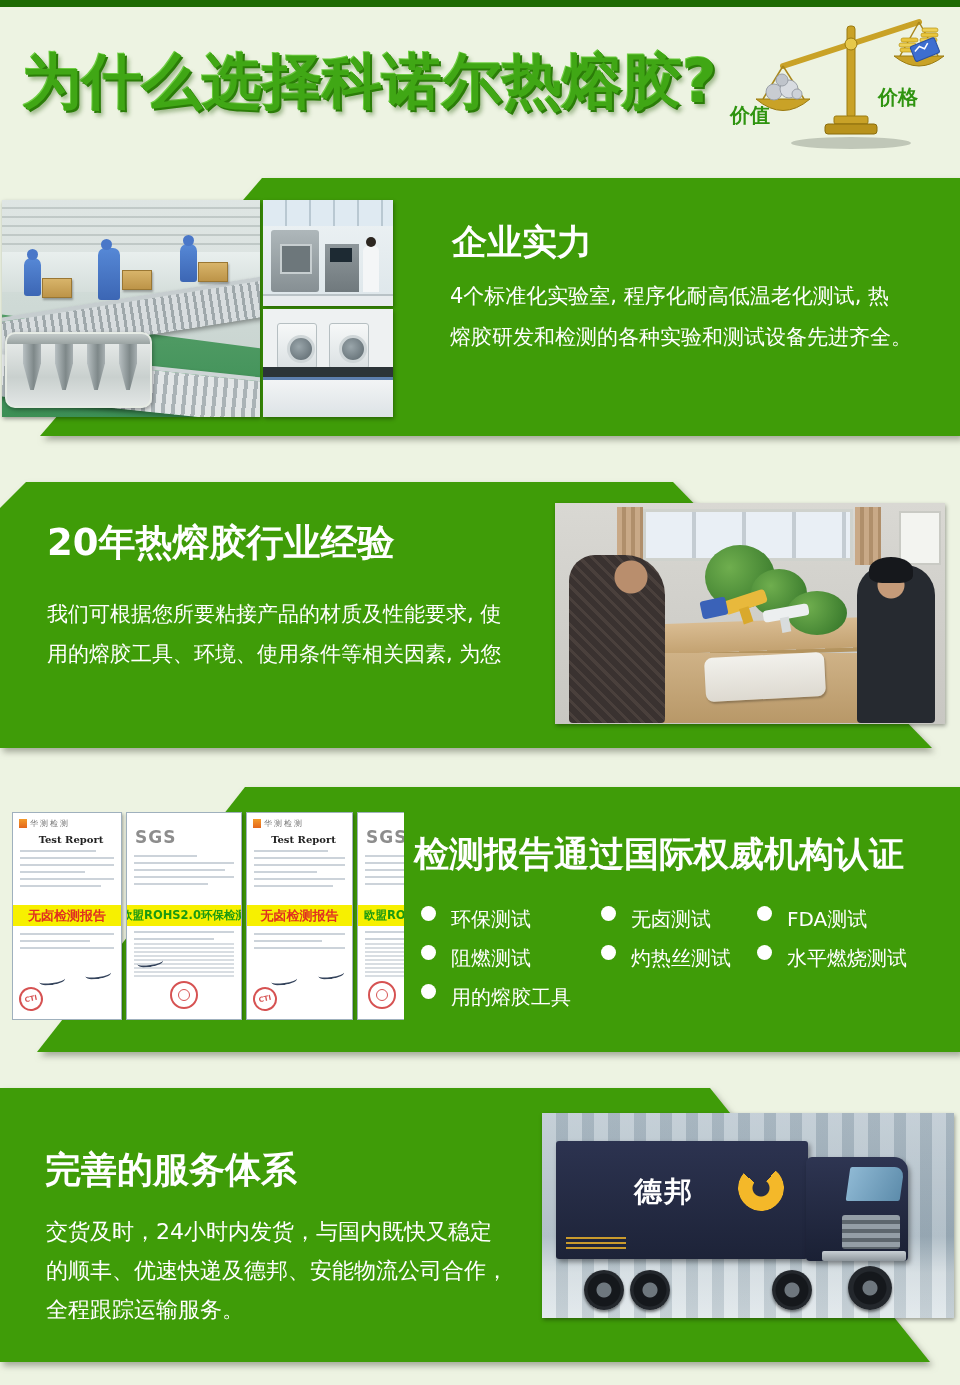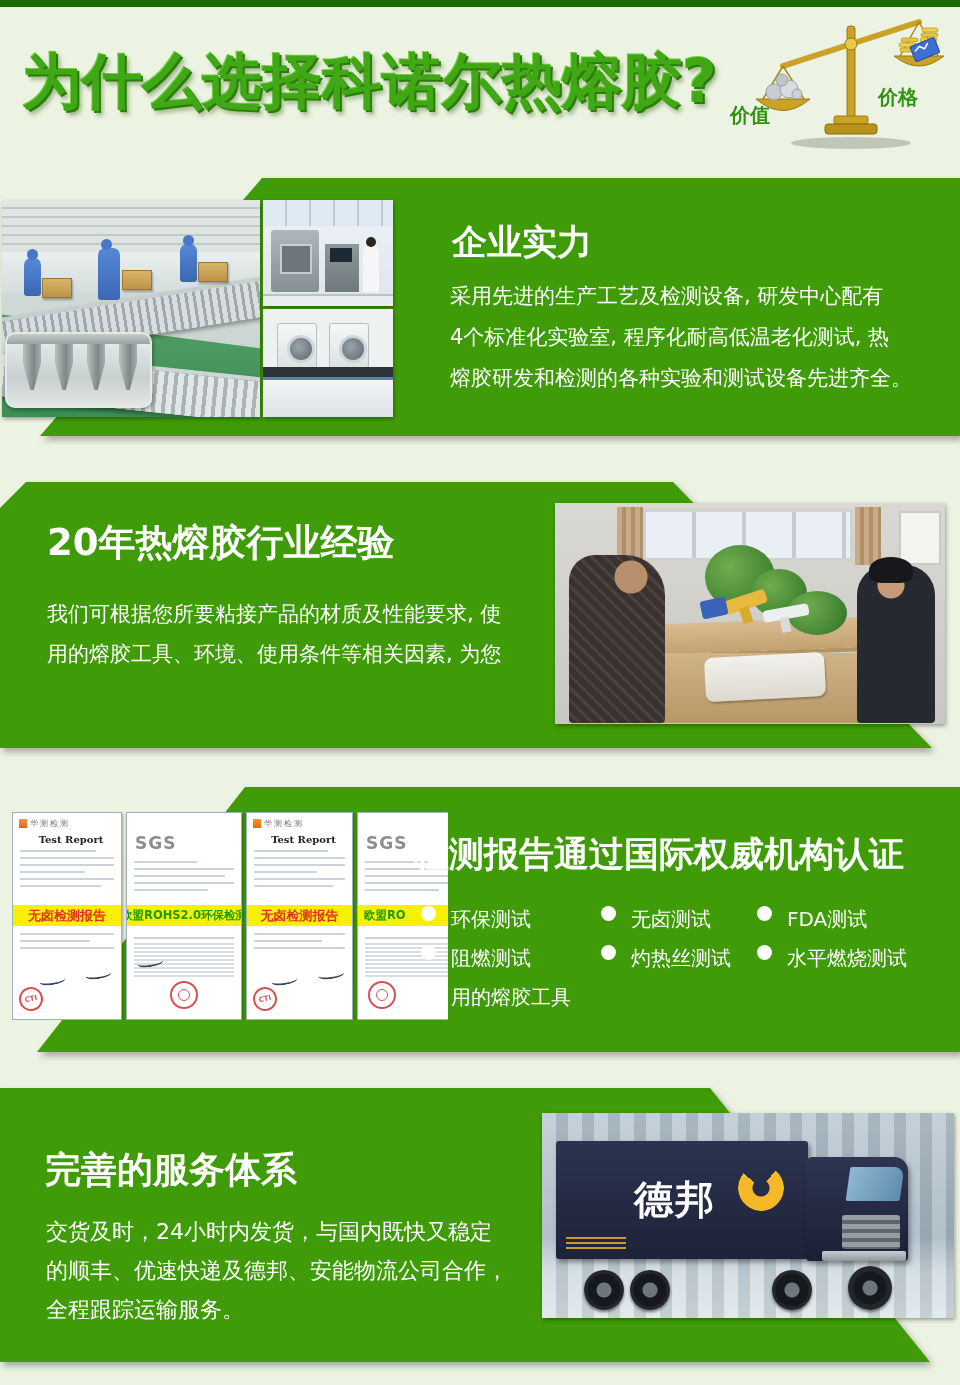--- a/index.html
+++ b/index.html
@@ -110,26 +110,26 @@
     border-radius: 50% 50% 30% 30%; background: #16181c; }
   .mt-gun1 { position: absolute; left: 168px; top: 92px; width: 44px; height: 14px; background: #e8b93c; border-radius: 4px; transform: rotate(-18deg); }
   .mt-gun1::after { content: ""; position: absolute; left: 14px; top: 12px; width: 10px; height: 16px; background: #d9a92c; }
   .mt-gun2 { position: absolute; left: 208px; top: 104px; width: 46px; height: 12px; background: #eceff0; border-radius: 4px; transform: rotate(-10deg); }
   .mt-gun2::after { content: ""; position: absolute; left: 16px; top: 10px; width: 9px; height: 15px; background: #d8dcdd; }
   .mt-blue { position: absolute; left: 146px; top: 96px; width: 26px; height: 18px; background: #3a62b8; border-radius: 3px; transform: rotate(-12deg); }
   .mt-bags { position: absolute; left: 150px; top: 152px; width: 120px; height: 44px;
     background: linear-gradient(#f2f1ec, #ddd9d0); border-radius: 8px; transform: rotate(-3deg); box-shadow: 1px 2px 2px rgba(0,0,0,.25); }
 
   
-  .certs { position: absolute; left: 12px; top: 812px; width: 436px; height: 208px; display: flex; gap: 4px; overflow: hidden; }
+  .certs { position: absolute; left: 12px; top: 812px; width: 392px; height: 208px; display: flex; gap: 4px; overflow: hidden; }
   .doc { position: relative; flex: 0 0 auto; height: 208px; background: #fff; border: 1px solid #9fb0bd; box-shadow: 1px 2px 3px rgba(0,0,0,.35); }
   .doc-logo-cti { display: flex; align-items: center; gap: 3px; margin: 5px 6px 0; font-size: 8px; color: #777; letter-spacing: 2px; }
   .doc-logo-cti .sq { width: 8px; height: 9px; background: linear-gradient(#f49b2a, #e4661c); }
   .doc-title { text-align: center; font-size: 10px; font-weight: bold; color: #222; margin-top: 5px; font-family: "DejaVu Serif", "Liberation Serif", serif; padding-left: 8px; }
-  .doc-logo-sgs { margin: 20px 0 0 8px; font-size: 17px; font-weight: bold; color: #8d8d8d; letter-spacing: 1px; }
+  .doc-logo-sgs { margin: 14px 0 0 8px; font-size: 17px; font-weight: bold; color: #8d8d8d; letter-spacing: 1px; }
   .tl { height: 2px; background: #ccd3da; margin: 5px 7px 0; }
   .ystrip { position: absolute; left: 0; width: 100%; height: 21px; background: #f7f000;
     display: flex; align-items: center; justify-content: center; font-weight: bold; white-space: nowrap; overflow: hidden; }
   .ystrip.red { color: #e03020; font-size: 13px; }
   .ystrip.green { color: #1c9a10; font-size: 11.5px; }
   .sig { position: absolute; width: 26px; height: 9px; border-bottom: 2px solid #35445c; transform: rotate(-8deg); border-radius: 0 0 50% 50%; }
   .stamp { position: absolute; border: 2px solid #cf3535; border-radius: 50%; color: #cf3535;
     display: flex; align-items: center; justify-content: center; font-weight: bold; opacity: .85; }
   .stamp.cti { left: 6px; bottom: 8px; width: 24px; height: 24px; font-size: 7px; transform: rotate(-12deg); }
   .stamp.flower { left: 50%; margin-left: -14px; bottom: 10px; width: 28px; height: 28px; font-size: 8px; }
@@ -145,21 +145,21 @@
 
   
   .truck-photo { left: 542px; top: 1113px; width: 412px; height: 205px;
     background:
       repeating-linear-gradient(90deg, rgba(255,255,255,.18) 0 14px, rgba(90,110,125,.18) 14px 26px),
       linear-gradient(#b9c6cf 0%, #a2b2bd 60%, #cfd9de 78%, #dde5e9 100%); }
   .t-box { position: absolute; left: 14px; top: 28px; width: 252px; height: 118px;
     background: linear-gradient(#2c3350, #1d2338); border-radius: 3px; box-shadow: 2px 3px 5px rgba(0,0,0,.4); }
   .t-stripes { position: absolute; left: 6px; top: 22px; width: 44px; height: 74px;
     background: repeating-linear-gradient(55deg, #f4b built 0, #f4b829 0 9px, #1d2338 9px 17px, #ffffff 17px 26px, #1d2338 26px 34px); }
-  .t-brand { position: absolute; left: 78px; top: 32px; color: #fff; font-size: 39px; font-weight: 800; letter-spacing: 2px; }
+  .t-brand { position: absolute; left: 78px; top: 32px; color: #fff; font-size: 28px; font-weight: 800; letter-spacing: 2px; }
   .t-arrow { position: absolute; left: 182px; top: 24px; width: 46px; height: 46px; border-radius: 50%;
     background: conic-gradient(#f4b829 0 75%, transparent 75% 100%);
     -webkit-mask: radial-gradient(circle, transparent 0 8px, #000 9px); mask: radial-gradient(circle, transparent 0 8px, #000 9px);
     transform: rotate(40deg); }
   .t-smalltext { position: absolute; left: 10px; bottom: 10px; width: 60px; height: 12px;
     background: repeating-linear-gradient(180deg, #f4b829 0 2px, transparent 2px 5px); opacity: .8; }
   .t-cab { position: absolute; left: 264px; top: 44px; width: 102px; height: 104px;
     background: linear-gradient(#2e3552, #1a2034); border-radius: 6px 14px 4px 4px; box-shadow: 2px 3px 5px rgba(0,0,0,.4); }
   .t-windshield { position: absolute; right: 6px; top: 10px; width: 54px; height: 34px;
     background: linear-gradient(110deg, #8fb9d4, #5d8cab); border-radius: 2px 10px 2px 2px; transform: skewX(-8deg); }
@@ -259,21 +259,20 @@
   <div class="photo inset-photo">
     <div class="fn-bar"></div>
     <div class="funnel" style="left:16px;"></div>
     <div class="funnel" style="left:48px;"></div>
     <div class="funnel" style="left:80px;"></div>
     <div class="funnel" style="left:112px;"></div>
   </div>
 
   <div class="sec-title" style="left:452px;top:219px;font-size:35px;">企业实力</div>
   <div class="sec-body" style="left:450px;top:276px;">
-    <div>采用先进的生产工艺及检测设备, 研发中心配有</div>
     <div>4个标准化实验室, 程序化耐高低温老化测试, 热</div>
     <div>熔胶研发和检测的各种实验和测试设备先进齐全。</div>
   </div>
 
   <div class="sec-title" style="left:47px;top:518px;font-size:37px;">20年热熔胶行业经验</div>
   <div class="sec-body" style="left:47px;top:594px;line-height:40px;">
     <div>我们可根据您所要粘接产品的材质及性能要求, 使</div>
     <div>用的熔胶工具、环境、使用条件等相关因素, 为您</div>
   </div>
   <div class="photo meeting">

